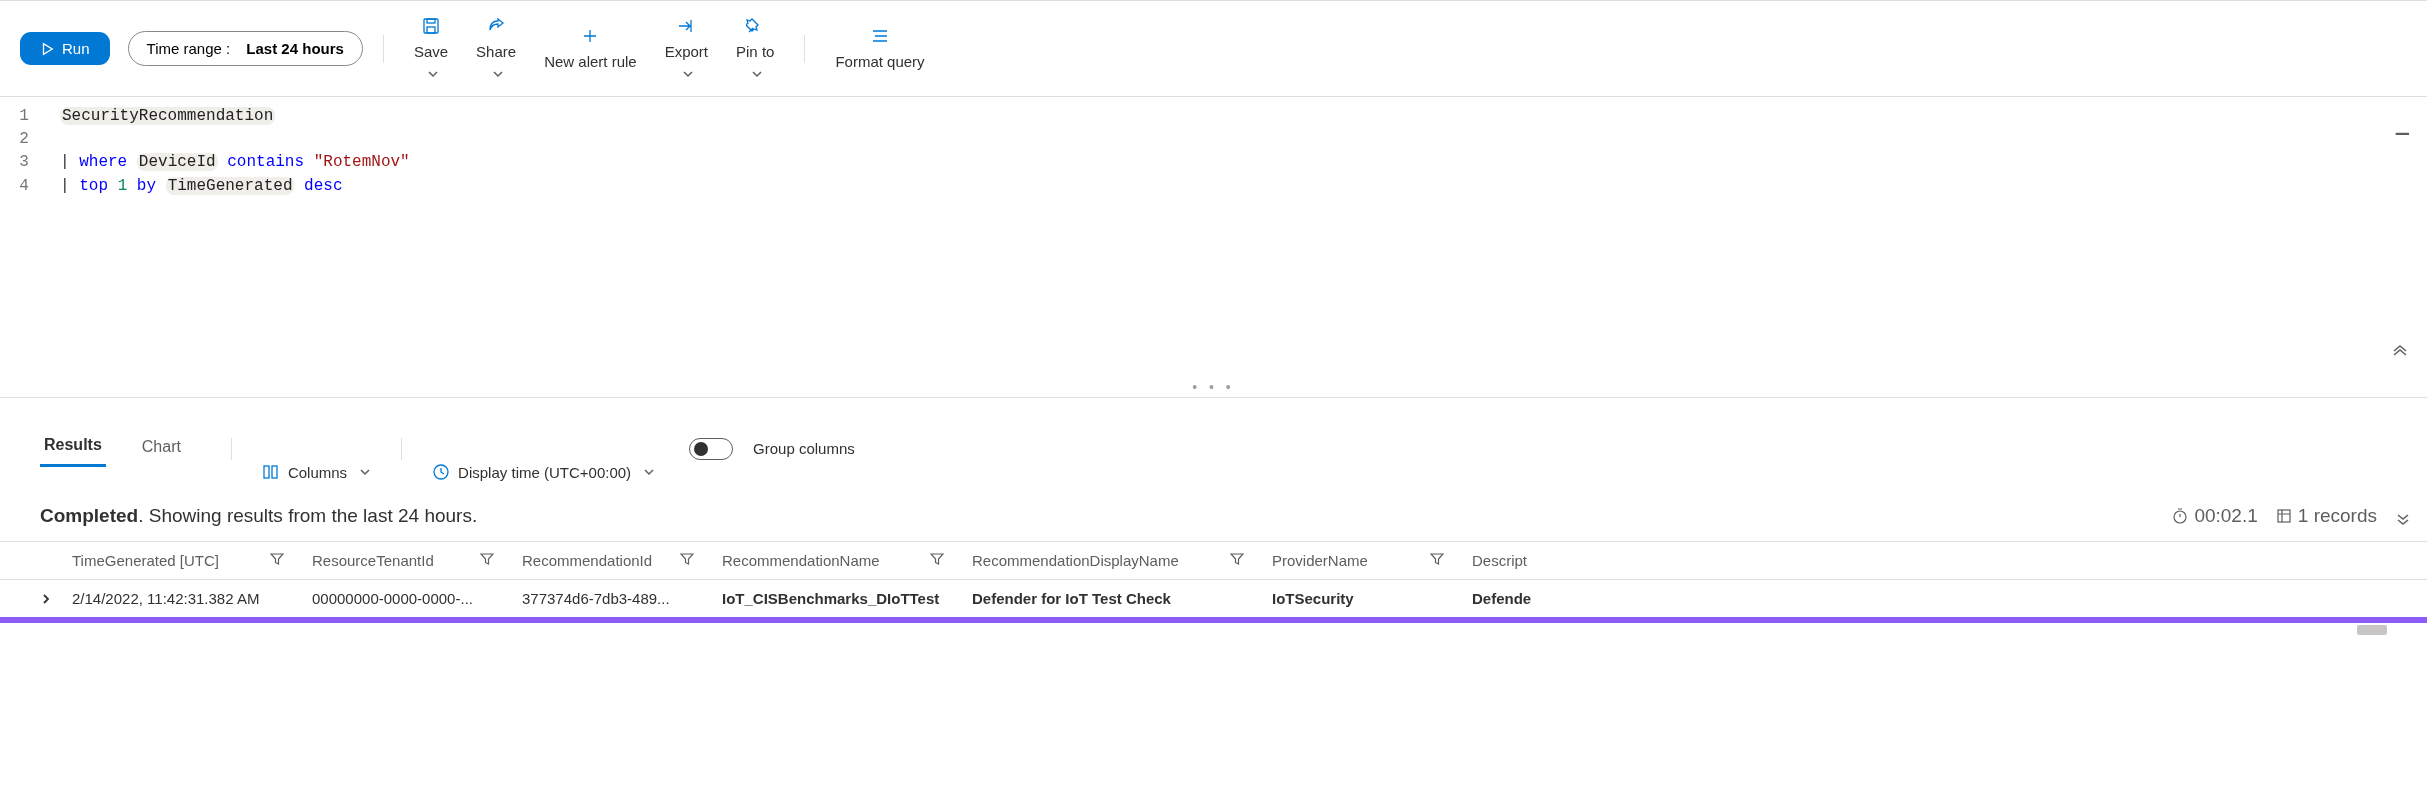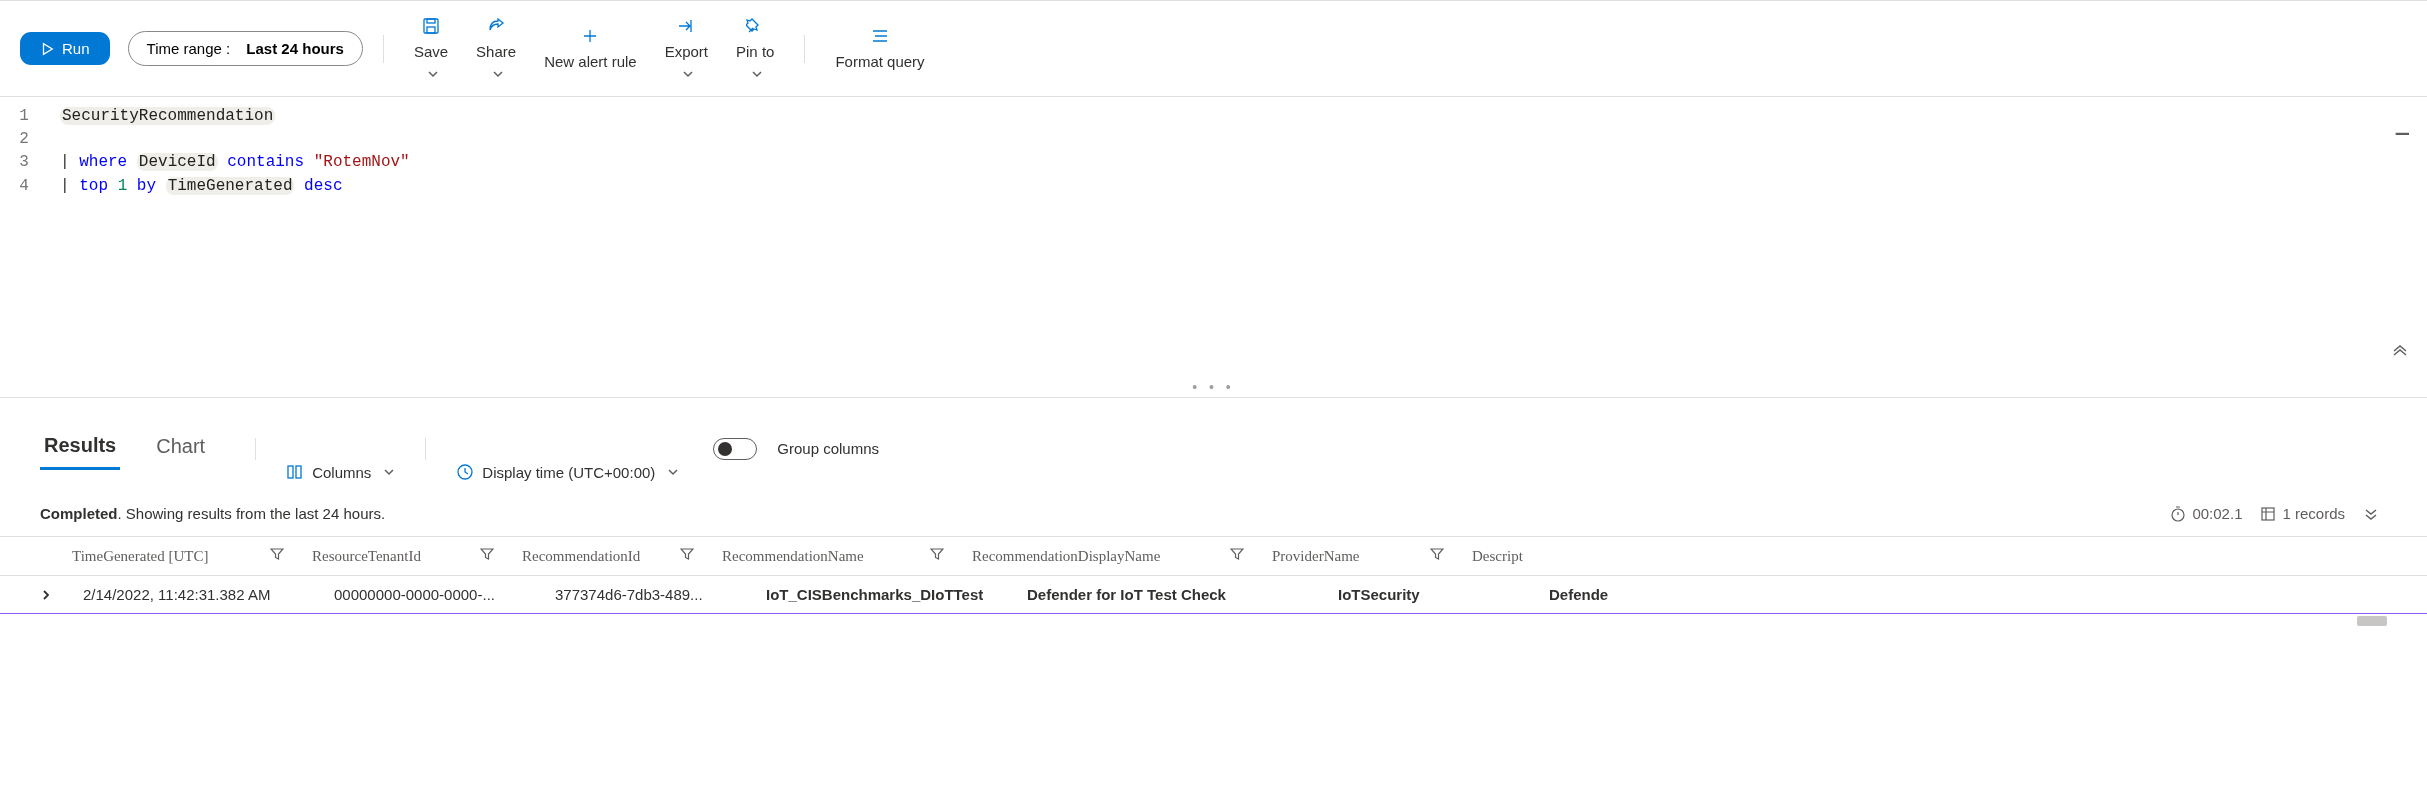--- a/index.html
+++ b/index.html
@@ -126,21 +126,21 @@
       cursor: row-resize;
     }
     .results-toolbar {
       display: flex;
       align-items: center;
       padding: 12px 40px 6px 40px;
       gap: 8px;
     }
     .tab {
       padding: 6px 4px 10px 4px;
-      font-size: 20px;
+      font-size: 16px;
       cursor: pointer;
       margin-right: 24px;
       color: #605e5c;
     }
     .tab.active {
       color: #323130;
       font-weight: 600;
       border-bottom: 3px solid #0078d4;
     }
     .results-toolbar-divider {
@@ -179,23 +179,23 @@
       left: 4px;
     }
     .group-label {
       font-size: 15px;
       color: #323130;
       margin-left: 12px;
       text-align: center;
     }
     .status-row {
       display: flex;
-      align-items: center;
-      padding: 12px 48px 14px 40px;
-      font-size: 15px;
+      align-items: flex-end;
+      padding: 12px 16px 14px 40px;
+      font-size: 19px;
     }
     .status-text-strong { font-weight: 600; }
     .status-spacer { flex: 1; }
     .status-item {
       display: flex;
       align-items: center;
       gap: 6px;
       margin-left: 18px;
       color: #605e5c;
     }
@@ -205,39 +205,38 @@
       border-top: 1px solid #e1dfdd;
       padding: 10px 40px;
       font-size: 15px;
     }
     .results-header-row {
       color: #605e5c;
     }
     .results-data-row {
       font-weight: 500;
       color: #323130;
-      border-bottom: 1px solid #8b5cf6;
-      gap: 11px;
+      border-bottom: 6px solid #8b5cf6;
     }
     .expand-cell {
       width: 32px;
       display: flex;
       align-items: center;
       justify-content: flex-start;
       cursor: pointer;
       flex-shrink: 0;
     }
     .col {
       display: flex;
       align-items: center;
       justify-content: space-between;
       padding-right: 28px;
       flex-shrink: 0;
     }
-    .col.h { gap: 8px; font-family: Liberation Serif, serif; }
+    .col.h { gap: 8px; }
     .filter-icon { cursor: pointer; color: #605e5c; }
     .c-time { width: 240px; }
     .c-tenant { width: 210px; }
     .c-recid { width: 200px; }
     .c-recname { width: 250px; }
     .c-dispname { width: 300px; }
     .c-provider { width: 200px; }
     .c-desc { width: 120px; overflow: hidden; white-space: nowrap; }
     .cell-bold { font-weight: 600; }
     .cell-text { white-space: nowrap; overflow: hidden; text-overflow: ellipsis; }

